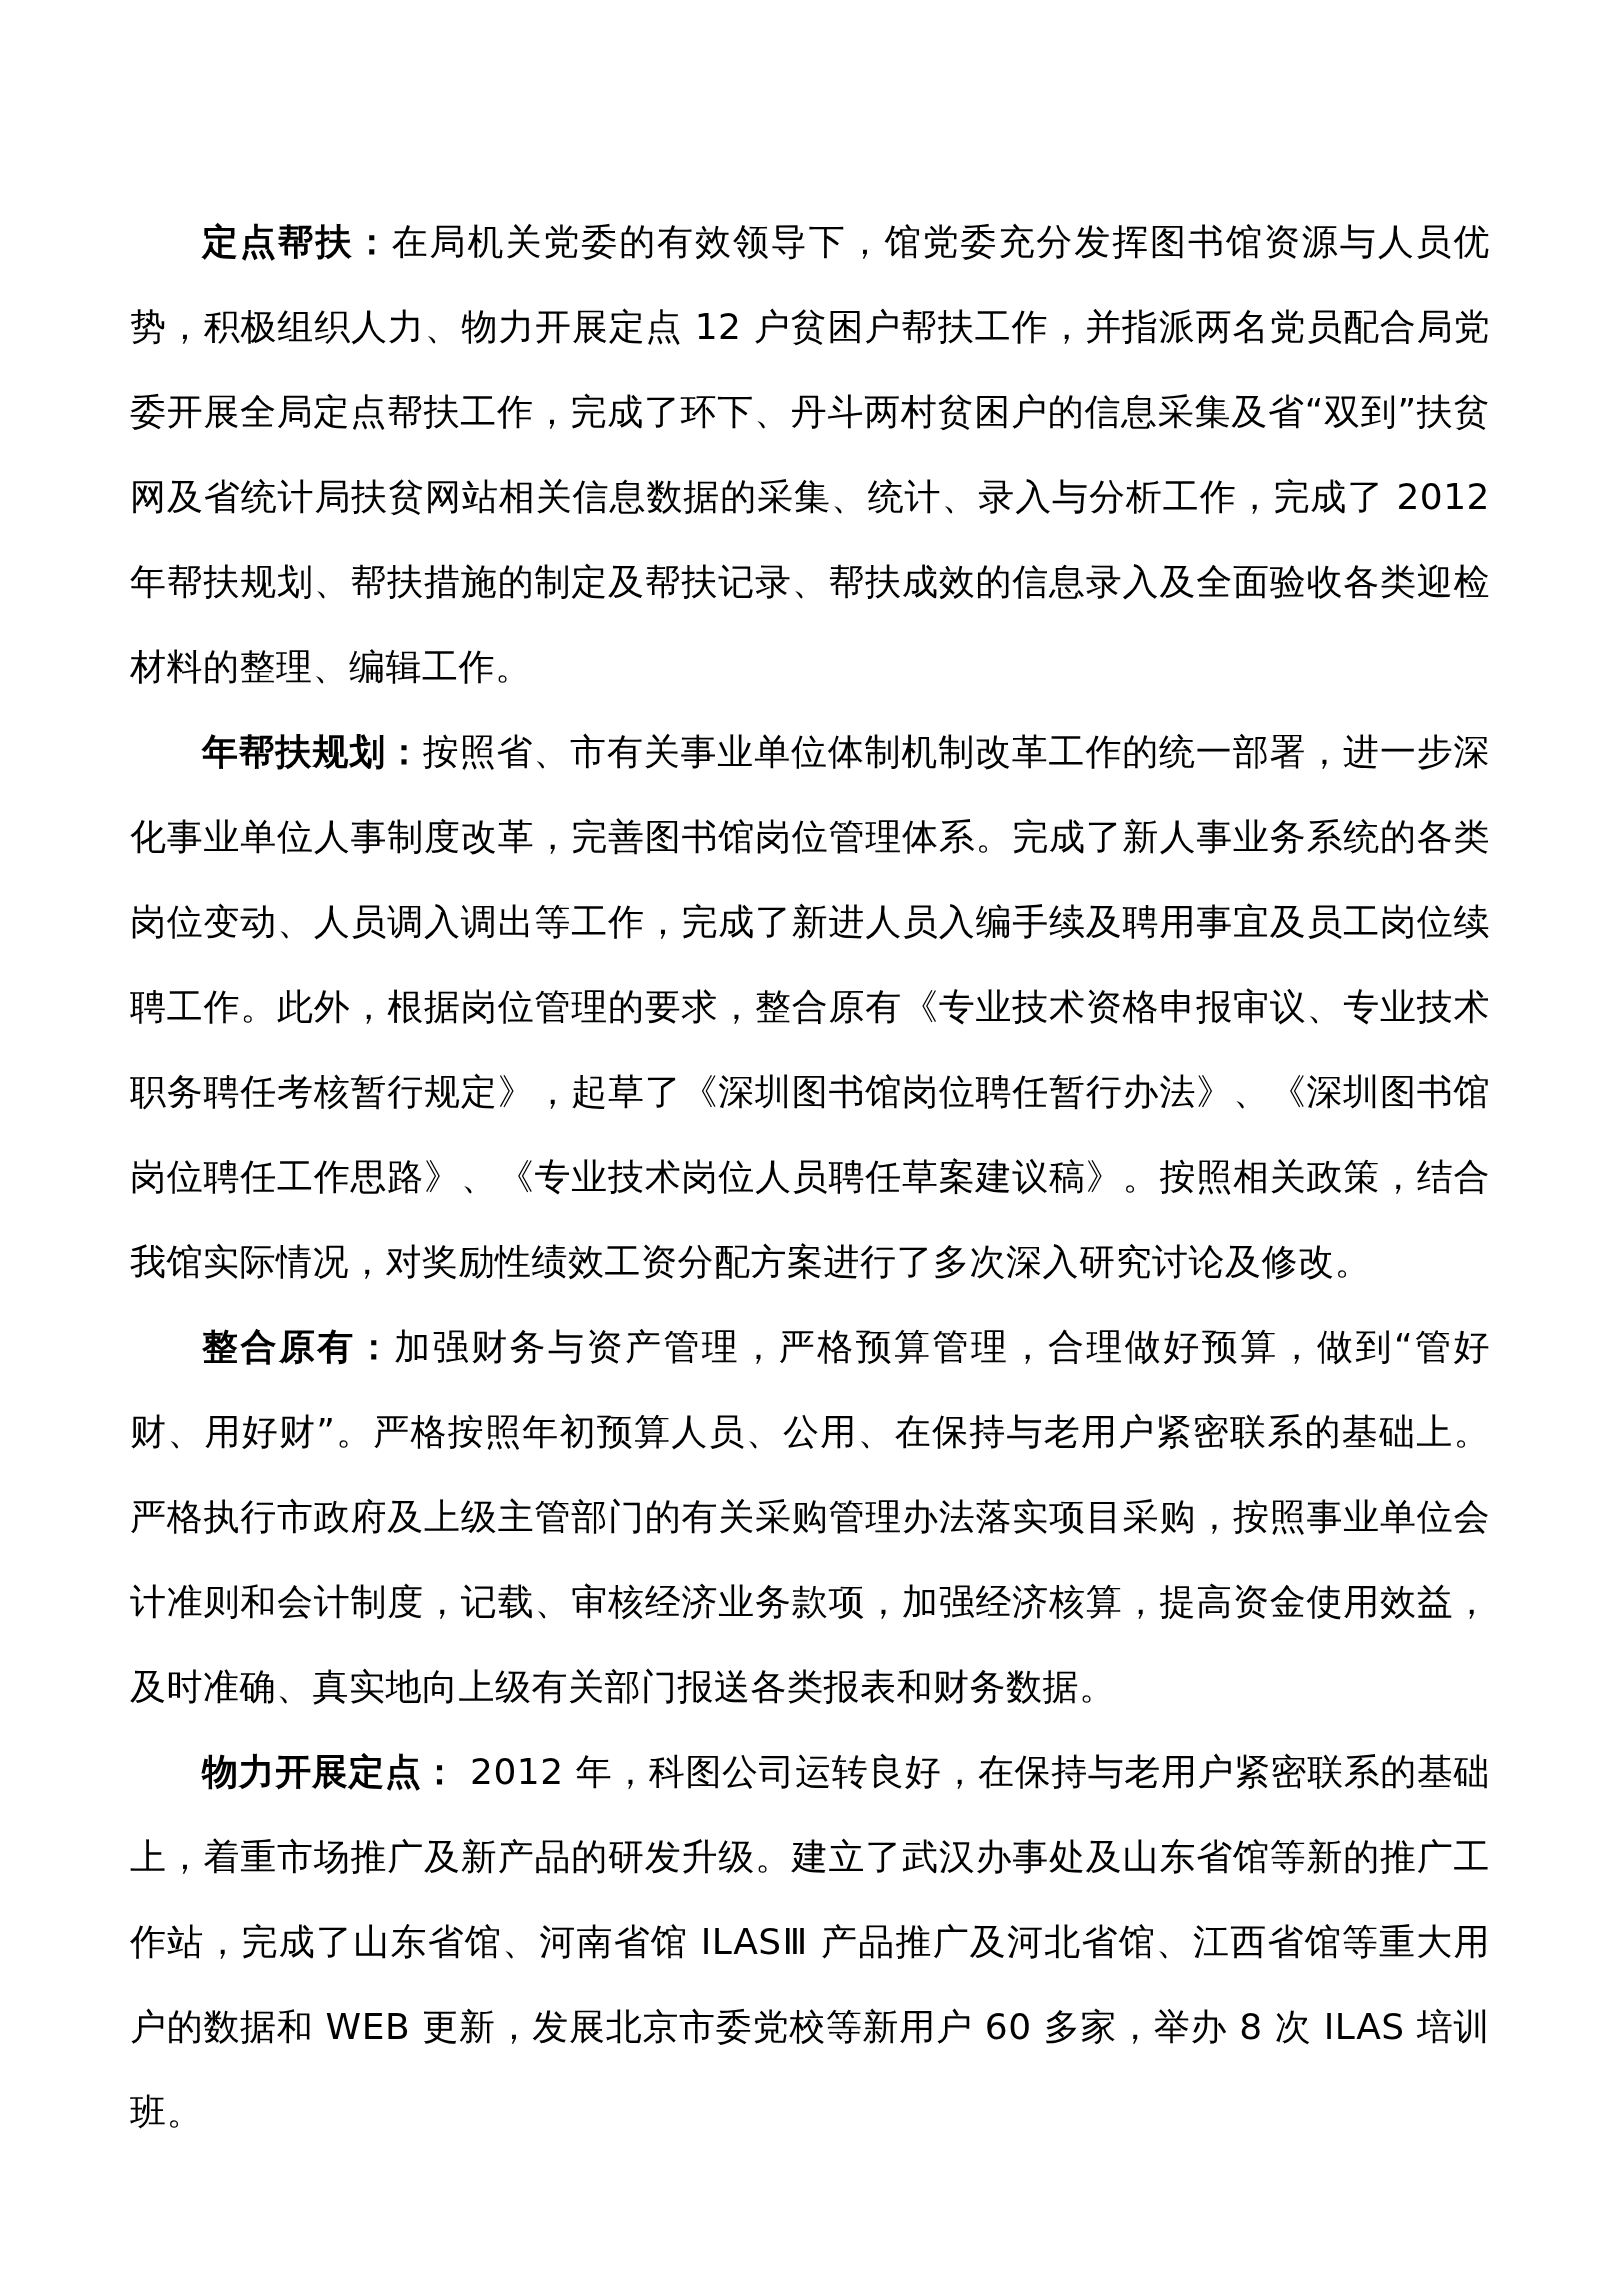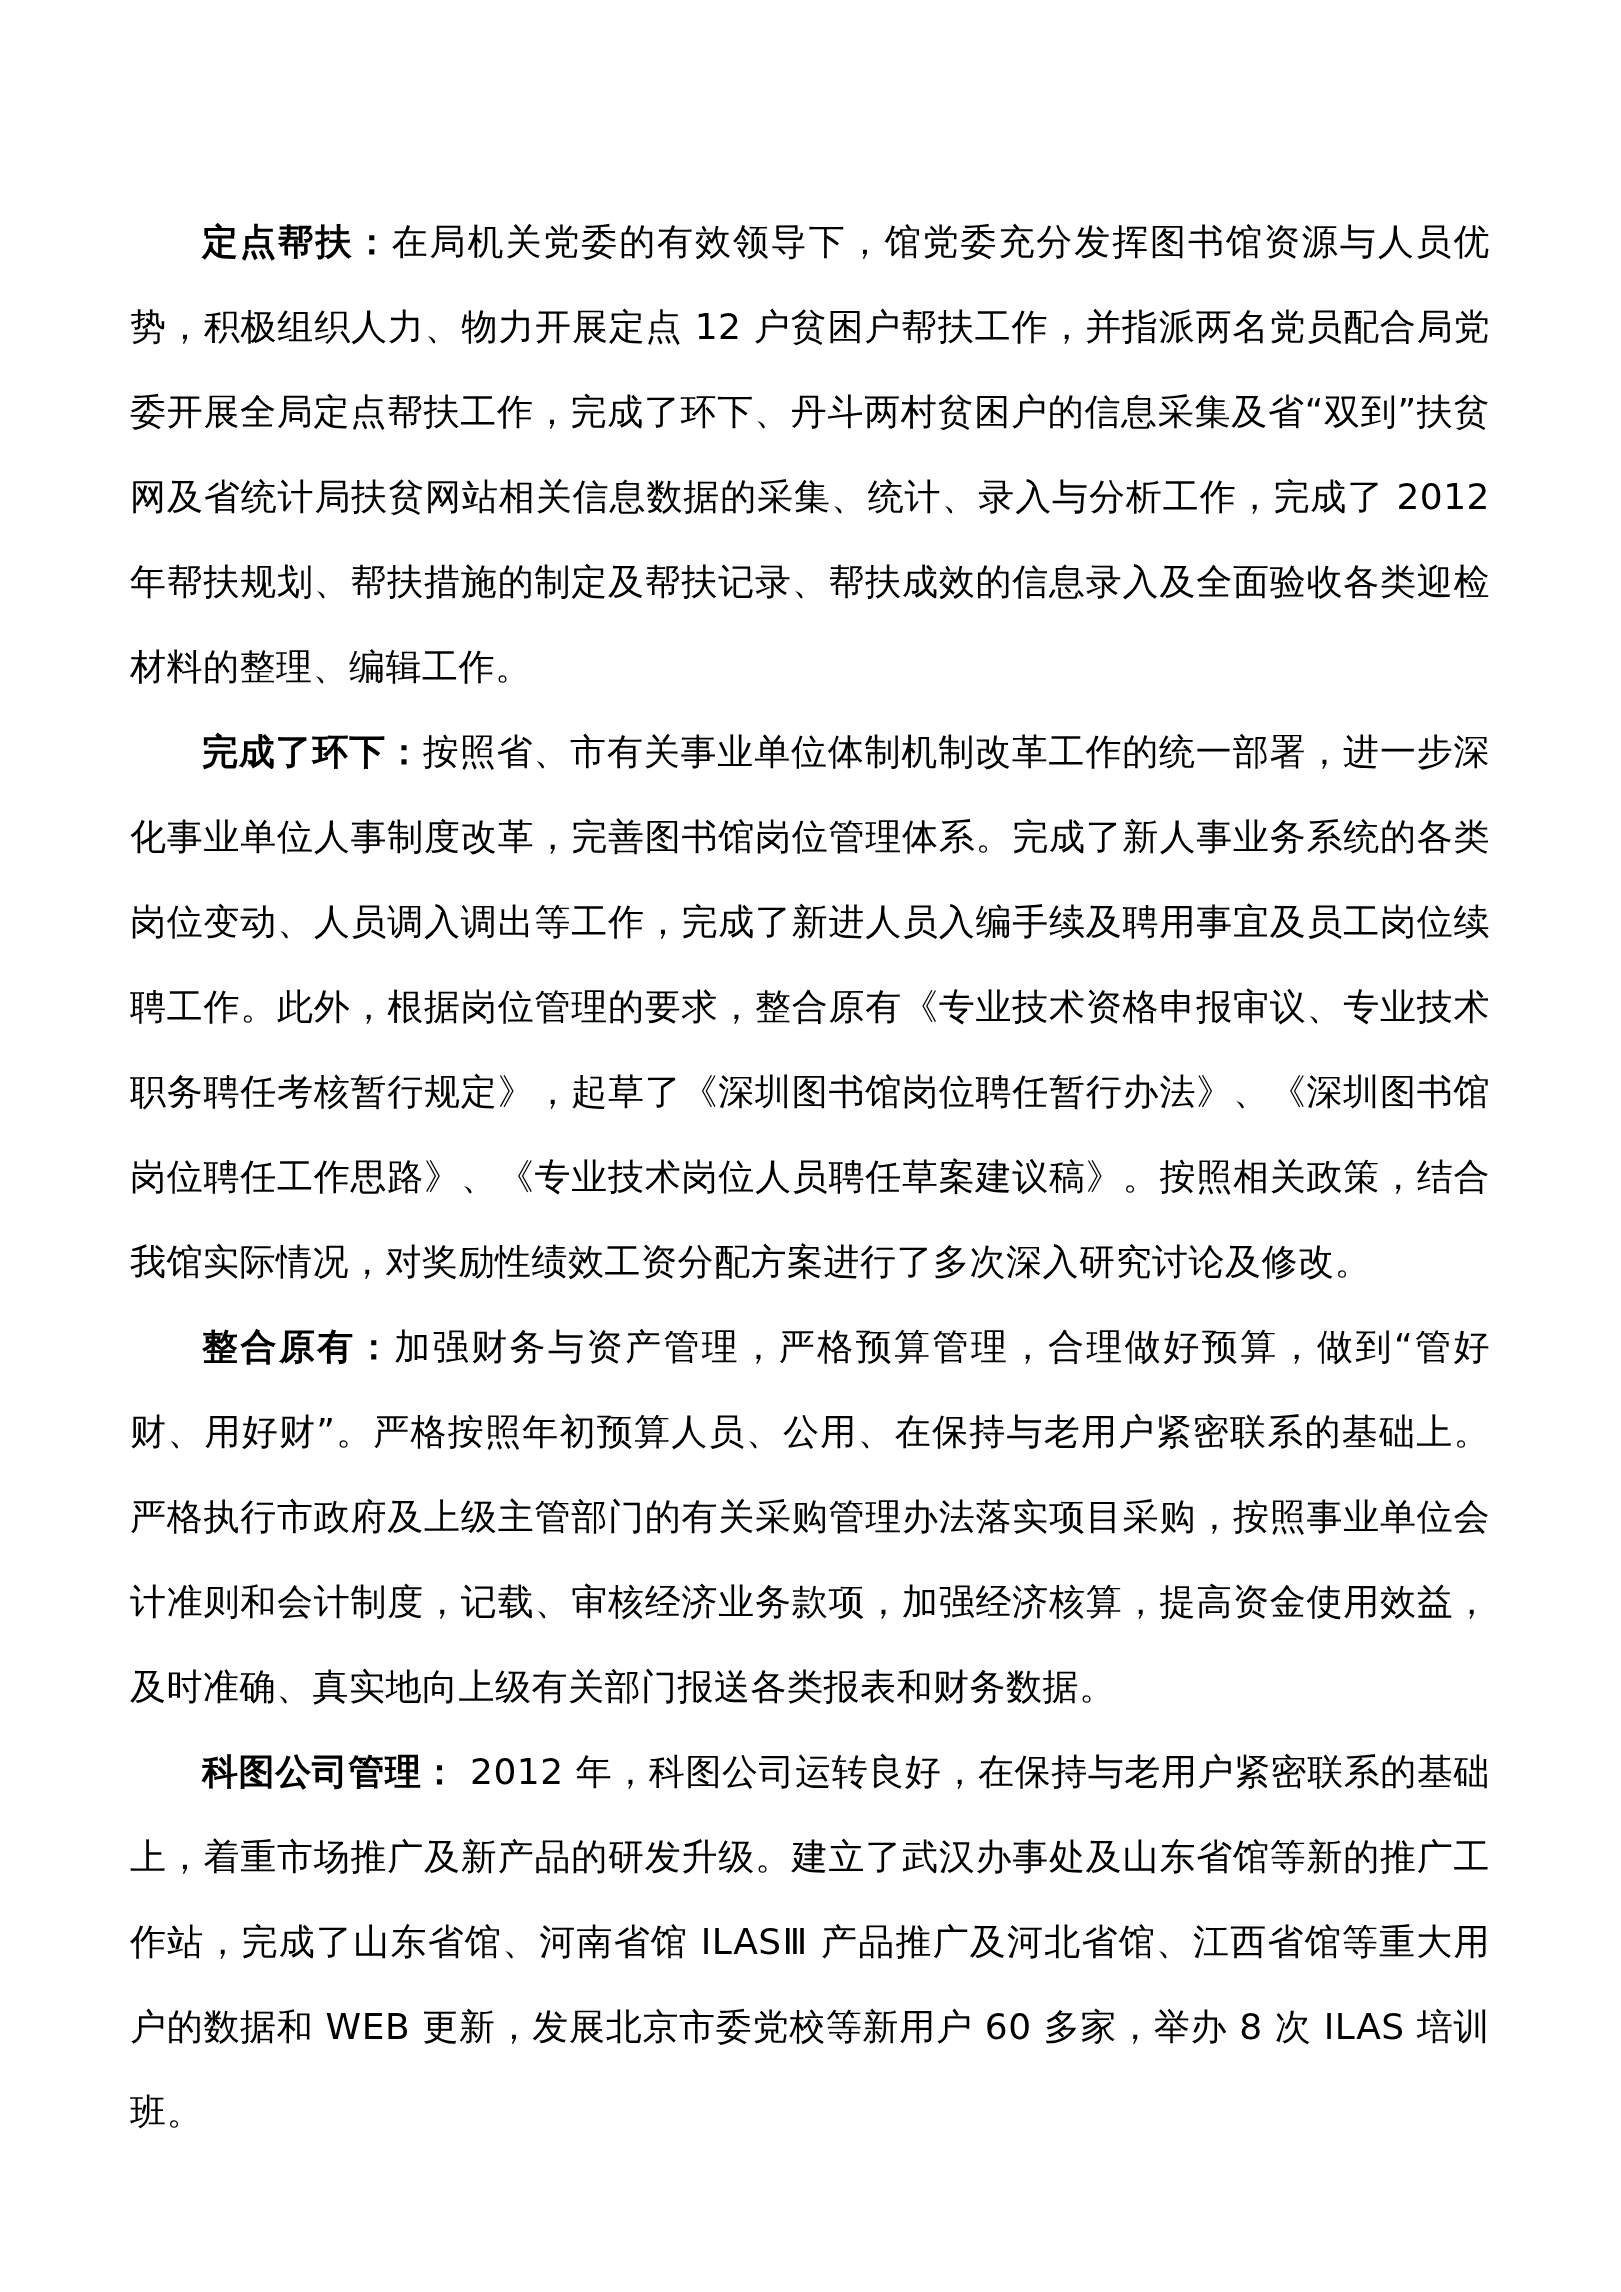--- a/index.html
+++ b/index.html
@@ -46,21 +46,21 @@
     }
   </style>
 </head>
 <body>
 
 <div class="page">
   <div class="content">
 
     <p class="para"><strong class="para-label">定点帮扶：</strong><span>在局机关党委的有效领导下，馆党委充分发挥图书馆资源与人员优势，积极组织人力、物力开展定点 12 户贫困户帮扶工作，并指派两名党员配合局党委开展全局定点帮扶工作，完成了环下、丹斗两村贫困户的信息采集及省“双到”扶贫网及省统计局扶贫网站相关信息数据的采集、统计、录入与分析工作，完成了 2012 年帮扶规划、帮扶措施的制定及帮扶记录、帮扶成效的信息录入及全面验收各类迎检材料的整理、编辑工作。</span></p>
 
-    <p class="para"><strong class="para-label">完成了环下：</strong><span>按照省、市有关事业单位体制机制改革工作的统一部署，进一步深化事业单位人事制度改革，完善图书馆岗位管理体系。完成了新人事业务系统的各类岗位变动、人员调入调出等工作，完成了新进人员入编手续及聘用事宜及员工岗位续聘工作。此外，根据岗位管理的要求，整合原有《专业技术资格申报审议、专业技术职务聘任考核暂行规定》，起草了《深圳图书馆岗位聘任暂行办法》、《深圳图书馆岗位聘任工作思路》、《专业技术岗位人员聘任草案建议稿》。按照相关政策，结合我馆实际情况，对奖励性绩效工资分配方案进行了多次深入研究讨论及修改。</span></p>
+    <p class="para"><strong class="para-label">年帮扶规划：</strong><span>按照省、市有关事业单位体制机制改革工作的统一部署，进一步深化事业单位人事制度改革，完善图书馆岗位管理体系。完成了新人事业务系统的各类岗位变动、人员调入调出等工作，完成了新进人员入编手续及聘用事宜及员工岗位续聘工作。此外，根据岗位管理的要求，整合原有《专业技术资格申报审议、专业技术职务聘任考核暂行规定》，起草了《深圳图书馆岗位聘任暂行办法》、《深圳图书馆岗位聘任工作思路》、《专业技术岗位人员聘任草案建议稿》。按照相关政策，结合我馆实际情况，对奖励性绩效工资分配方案进行了多次深入研究讨论及修改。</span></p>
 
     <p class="para"><strong class="para-label">整合原有：</strong><span>加强财务与资产管理，严格预算管理，合理做好预算，做到“管好财、用好财”。严格按照年初预算人员、公用、在保持与老用户紧密联系的基础上。严格执行市政府及上级主管部门的有关采购管理办法落实项目采购，按照事业单位会计准则和会计制度，记载、审核经济业务款项，加强经济核算，提高资金使用效益，及时准确、真实地向上级有关部门报送各类报表和财务数据。</span></p>
 
-    <p class="para"><strong class="para-label">科图公司管理：</strong><span> 2012 年，科图公司运转良好，在保持与老用户紧密联系的基础上，着重市场推广及新产品的研发升级。建立了武汉办事处及山东省馆等新的推广工作站，完成了山东省馆、河南省馆 ILASⅢ 产品推广及河北省馆、江西省馆等重大用户的数据和 WEB 更新，发展北京市委党校等新用户 60 多家，举办 8 次 ILAS 培训班。</span></p>
+    <p class="para"><strong class="para-label">物力开展定点：</strong><span> 2012 年，科图公司运转良好，在保持与老用户紧密联系的基础上，着重市场推广及新产品的研发升级。建立了武汉办事处及山东省馆等新的推广工作站，完成了山东省馆、河南省馆 ILASⅢ 产品推广及河北省馆、江西省馆等重大用户的数据和 WEB 更新，发展北京市委党校等新用户 60 多家，举办 8 次 ILAS 培训班。</span></p>
 
   </div>
 </div>
 
 
 </body></html>

